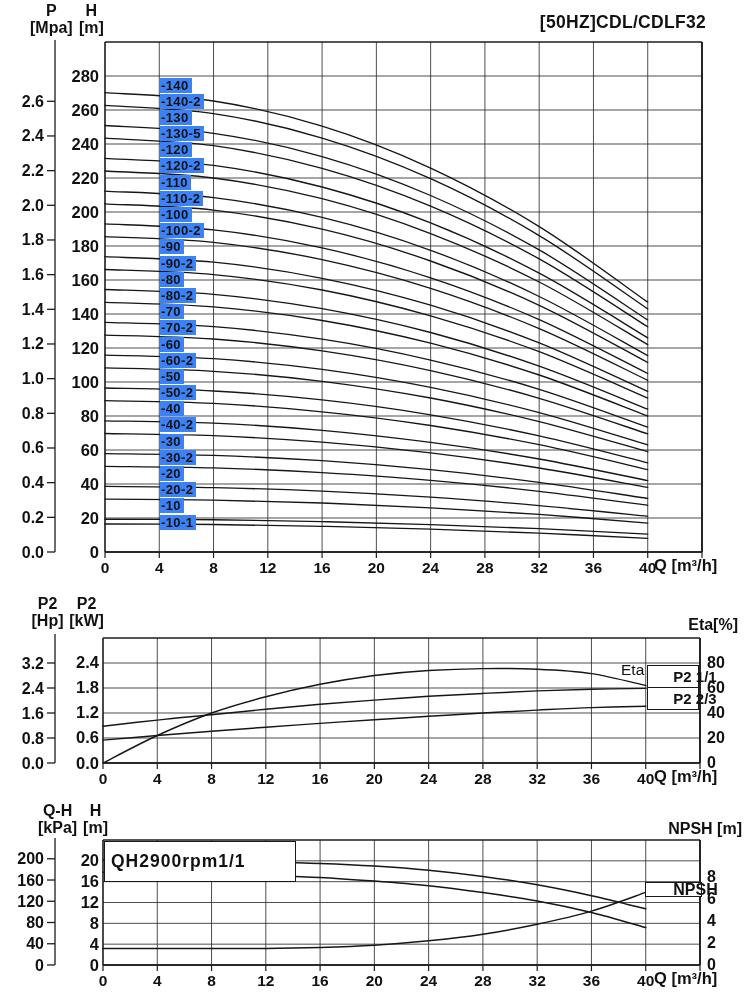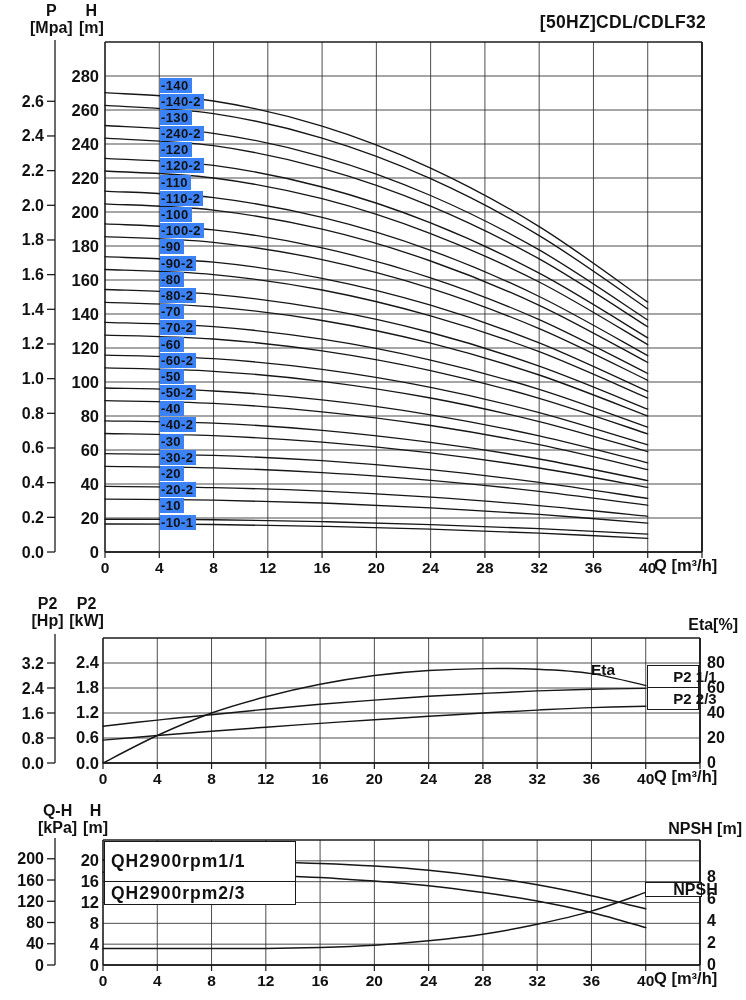--- a/index.html
+++ b/index.html
@@ -5,21 +5,21 @@
   html,body{margin:0;padding:0;background:#fff;}
   .sheet{position:relative;width:746px;height:1000px;background:#fff;
          font-family:"Liberation Sans",sans-serif;color:#111;overflow:hidden;}
   .sheet svg{position:absolute;left:0;top:0;}
   .title{position:absolute;left:400px;top:12px;width:306px;text-align:right;
          font-size:17.5px;font-weight:bold;letter-spacing:.3px;}
   .axis-hdr{position:absolute;display:grid;grid-template-columns:1fr 1fr;
             font-weight:bold;font-size:16px;line-height:16.5px;text-align:center;white-space:nowrap;}
   .rhdr{position:absolute;font-weight:bold;font-size:16px;text-align:right;white-space:nowrap;}
   .qlbl{position:absolute;font-weight:bold;font-size:16.5px;white-space:nowrap;}
-  .freelbl{position:absolute;font-weight:bold;font-size:15.5px;white-space:nowrap;}
+  .freelbl{position:absolute;font-weight:normal;font-size:15.5px;white-space:nowrap;margin-left:30px;}
   .cbox{position:absolute;background:#fff;border:1.4px solid #191919;font-weight:bold;
         display:flex;align-items:center;box-sizing:border-box;white-space:nowrap;}
   .cbox.center{justify-content:center;padding-left:44px;}
   .qhbox{font-size:17.5px;letter-spacing:1px;padding-left:6px;}
   .p2box{font-size:15px;}
   .npshbox{font-size:16px;}
   .stage{position:absolute;background:#3b82f6;font-weight:bold;font-size:13px;line-height:15px;
          height:15px;padding:0 3px 0 1px;letter-spacing:.4px;white-space:nowrap;}
 </style>
 </head>
@@ -320,28 +320,27 @@
   <div class="rhdr" style="left:610px;top:820px;width:132px;">NPSH [m]</div>
 
   <div class="qlbl" style="left:654px;top:556px;">Q [m³/h]</div>
   <div class="qlbl" style="left:654px;top:767px;">Q [m³/h]</div>
   <div class="qlbl" style="left:654px;top:969px;">Q [m³/h]</div>
 
   <div class="freelbl" style="left:591px;top:661px;">Eta</div>
   <div class="cbox center p2box" style="left:647px;top:665px;width:52px;height:23px;">P2 1/1</div>
   <div class="cbox center p2box" style="left:647px;top:687px;width:52px;height:23px;">P2 2/3</div>
   <div class="cbox qhbox" style="left:104px;top:841px;width:192px;height:41px;">QH2900rpm1/1</div>
-  <div class="cbox qhbox" style="left:104px;top:881px;width:192px;height:24px;">QH2900rpm2/3</div>
   <div class="cbox center npshbox" style="left:645px;top:882px;width:57px;height:15px;">NPSH</div>
 
   <div id="stage-labels">
       <div class="stage" style="left: 160px; top: 77.5px;">-140</div>
       <div class="stage" style="left: 160px; top: 93.7px;">-140-2</div>
       <div class="stage" style="left: 160px; top: 109.9px;">-130</div>
-      <div class="stage" style="left: 160px; top: 126.1px;">-240-2</div>
+      <div class="stage" style="left: 160px; top: 126.1px;">-130-5</div>
       <div class="stage" style="left: 160px; top: 142.2px;">-120</div>
       <div class="stage" style="left: 160px; top: 158.4px;">-120-2</div>
       <div class="stage" style="left: 160px; top: 174.6px;">-110</div>
       <div class="stage" style="left: 160px; top: 190.8px;">-110-2</div>
       <div class="stage" style="left: 160px; top: 207px;">-100</div>
       <div class="stage" style="left: 160px; top: 223.2px;">-100-2</div>
       <div class="stage" style="left: 160px; top: 239.3px;">-90</div>
       <div class="stage" style="left: 160px; top: 255.5px;">-90-2</div>
       <div class="stage" style="left: 160px; top: 271.7px;">-80</div>
       <div class="stage" style="left: 160px; top: 287.9px;">-80-2</div>

